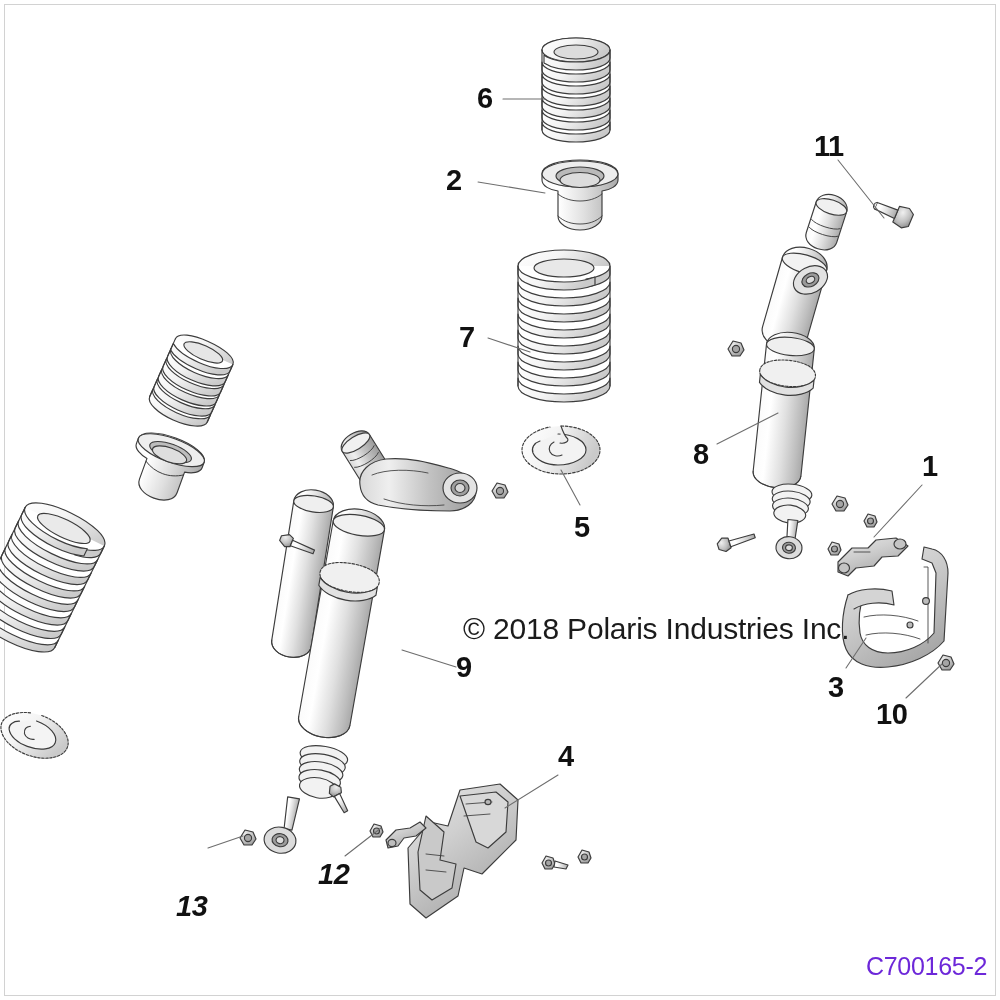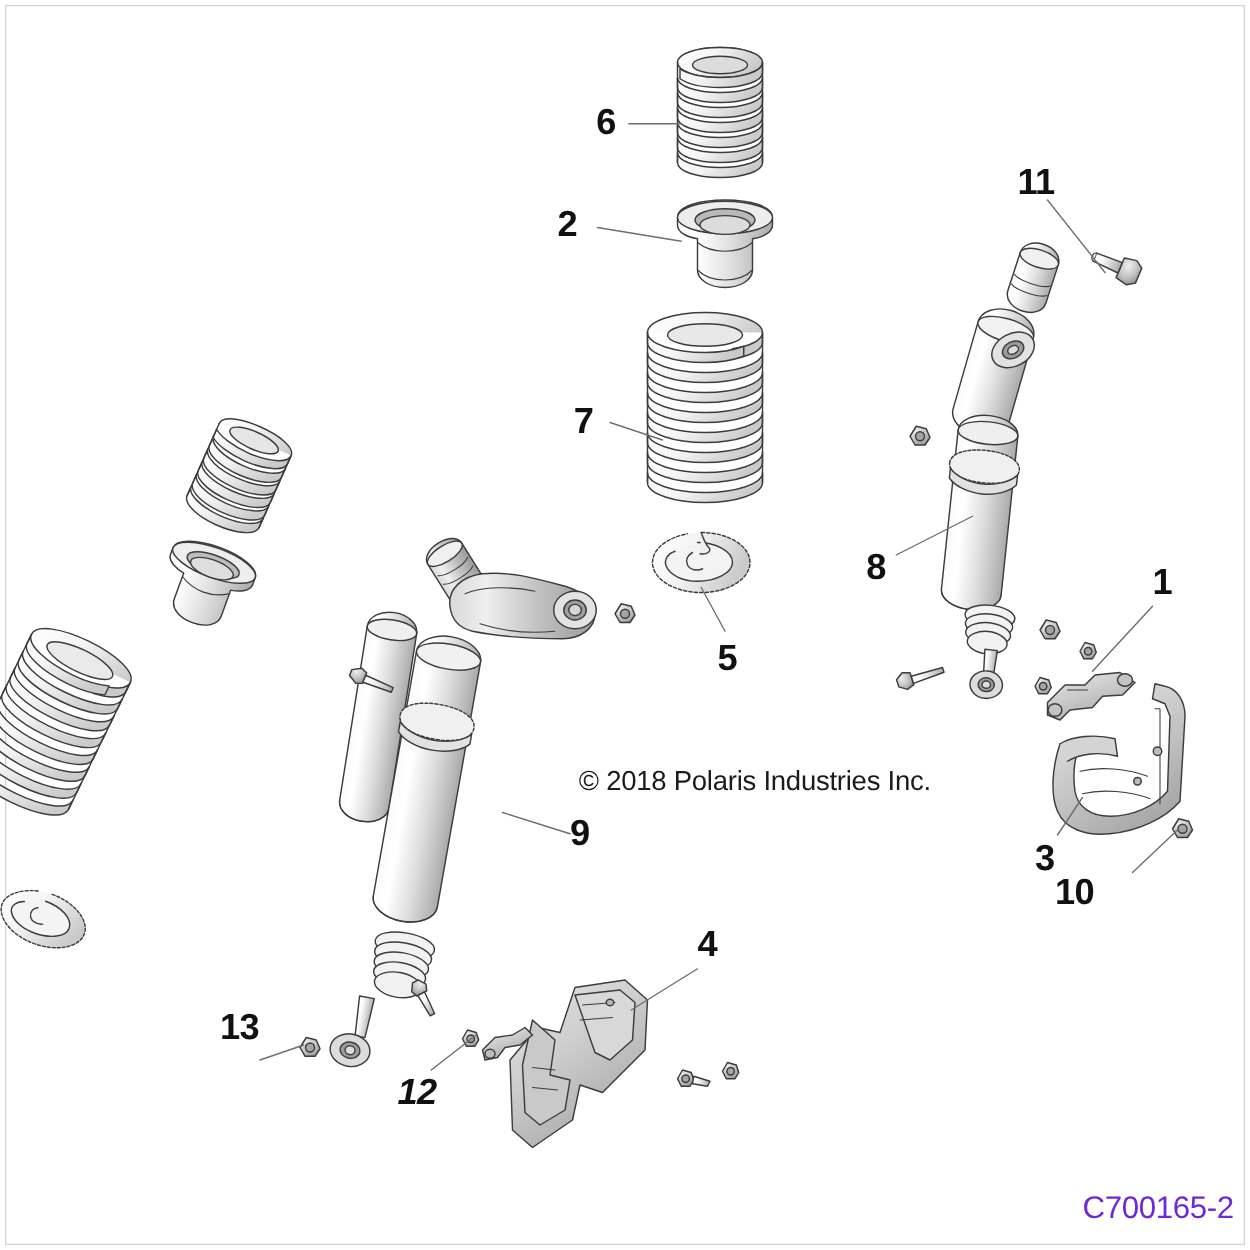--- a/index.html
+++ b/index.html
@@ -38,21 +38,21 @@
     color: #111111;
     line-height: 1;
     white-space: nowrap;
     letter-spacing: -0.5px;
   }
   #copyright {
     position: absolute;
     left: 463px;
     top: 612px;
     font-family: "Liberation Sans", sans-serif;
-    font-size: 22px;
+    font-size: 30px;
     color: #1b1b1b;
     white-space: nowrap;
     letter-spacing: -0.2px;
   }
   #part-number {
     position: absolute;
     left: 866px;
     top: 952px;
     font-family: "Liberation Sans", sans-serif;
     font-size: 25px;
@@ -474,22 +474,22 @@
   </svg>
 
   <div class="callout" style="left:477px; top:84px;">6</div>
   <div class="callout" style="left:446px; top:166px;">2</div>
   <div class="callout" style="left:459px; top:323px;">7</div>
   <div class="callout" style="left:574px; top:513px;">5</div>
   <div class="callout" style="left:693px; top:440px;">8</div>
   <div class="callout" style="left:814px; top:132px;">11</div>
   <div class="callout" style="left:922px; top:452px;">1</div>
   <div class="callout" style="left:828px; top:673px;">3</div>
-  <div class="callout" style="left:844px; top:700px;">10</div>
+  <div class="callout" style="left:876px; top:700px;">10</div>
   <div class="callout" style="left:456px; top:653px;">9</div>
   <div class="callout" style="left:558px; top:742px;">4</div>
   <div class="callout" style="left:318px; top:860px;font-style:italic;">12</div>
-  <div class="callout" style="left:176px; top:808px;">13</div>
+  <div class="callout" style="left:176px; top:892px;font-style:italic;">13</div>
 
   <div id="copyright">© 2018 Polaris Industries Inc.</div>
   <div id="part-number">C700165-2</div>
 
 </div>
 
 </body></html>

